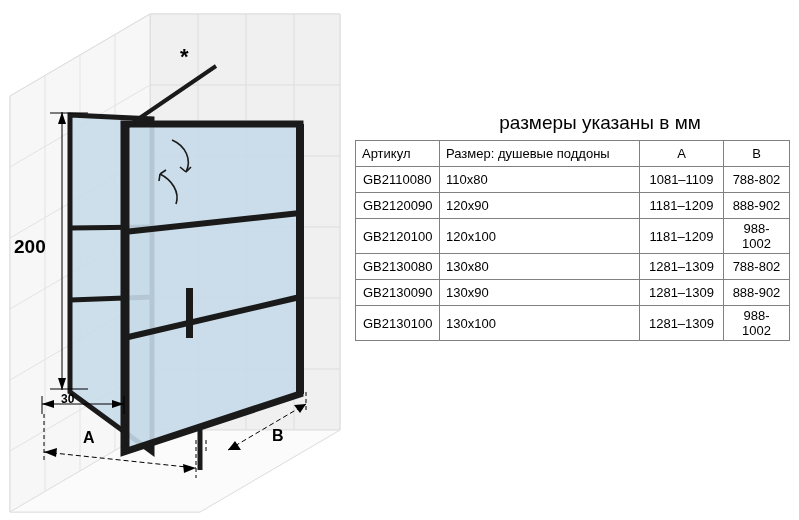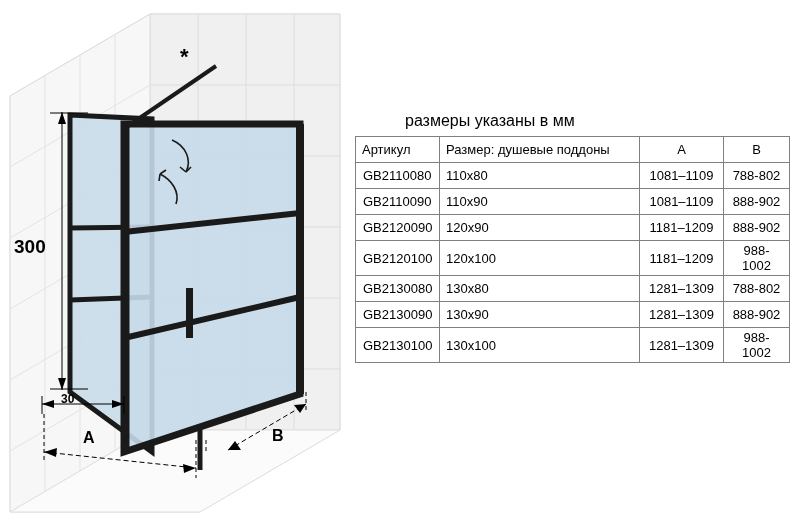--- a/index.html
+++ b/index.html
@@ -69,22 +69,23 @@
   }
 
   
   #table-panel {
     position: absolute;
     left: 355px;
     top: 112px;
     width: 440px;
   }
   #table-caption {
-    font-size: 16px;
+    font-size: 19px;
     color: #000;
+    text-align: center;
     margin: 0 0 6px 0;
     padding-left: 50px;
   }
   table.specs {
     border-collapse: collapse;
     width: 434px;
     table-layout: fixed;
   }
   table.specs col.c-art { width: 84px; }
   table.specs col.c-size { width: 200px; }
@@ -203,21 +204,21 @@
         <polygon points="196,468 183,464 184,473" fill="#000" stroke="none"></polygon>
 
         <line x1="206" y1="440" x2="206" y2="452" stroke-dasharray="4,3"></line>
         <line x1="306" y1="392" x2="306" y2="410" stroke-dasharray="4,3"></line>
         <line x1="228" y1="450" x2="306" y2="404" stroke-dasharray="5,3"></line>
         <polygon points="228,450 241,450 235,441" fill="#000" stroke="none"></polygon>
         <polygon points="306,404 294,405 300,413" fill="#000" stroke="none"></polygon>
       </g>
     </svg>
 
-    <span class="dimlabel" id="label-200">300</span>
+    <span class="dimlabel" id="label-200">200</span>
     <span class="dimlabel" id="label-30">30</span>
     <span class="dimlabel" id="label-A">A</span>
     <span class="dimlabel" id="label-B">B</span>
     <span class="dimlabel" id="label-star">*</span>
   </div>
 
   <div id="table-panel">
     <div id="table-caption">размеры указаны в мм</div>
 
     <table class="specs">
@@ -236,26 +237,20 @@
         </tr>
       </thead>
       <tbody>
         <tr>
           <td class="art">GB2110080</td>
           <td>110x80</td>
           <td class="num">1081–1109</td>
           <td class="num">788-802</td>
         </tr>
         <tr>
-          <td class="art">GB2110090</td>
-          <td>110x90</td>
-          <td class="num">1081–1109</td>
-          <td class="num">888-902</td>
-        </tr>
-        <tr>
           <td class="art">GB2120090</td>
           <td>120x90</td>
           <td class="num">1181–1209</td>
           <td class="num">888-902</td>
         </tr>
         <tr>
           <td class="art">GB2120100</td>
           <td>120x100</td>
           <td class="num">1181–1209</td>
           <td class="num">988-1002</td>

